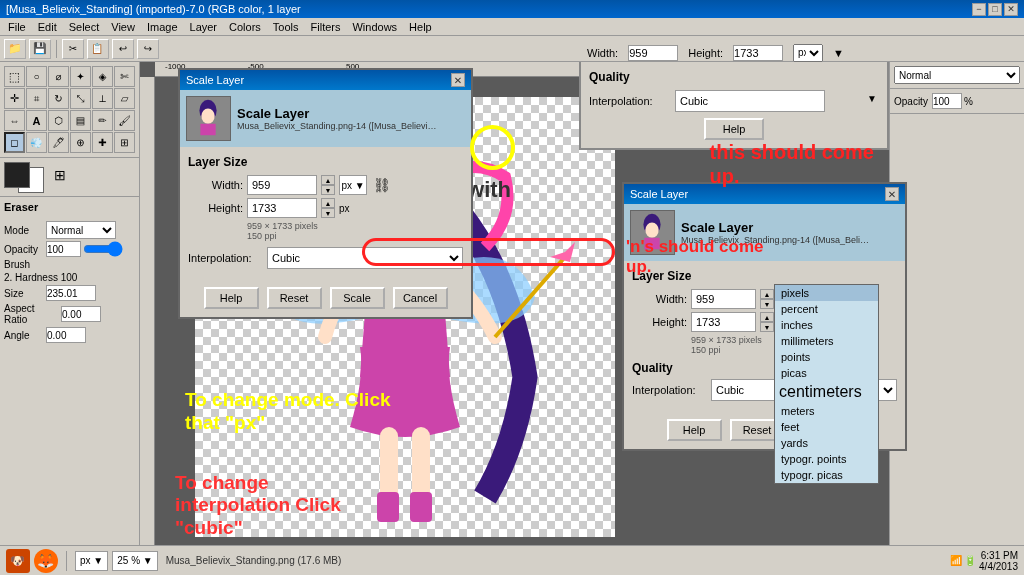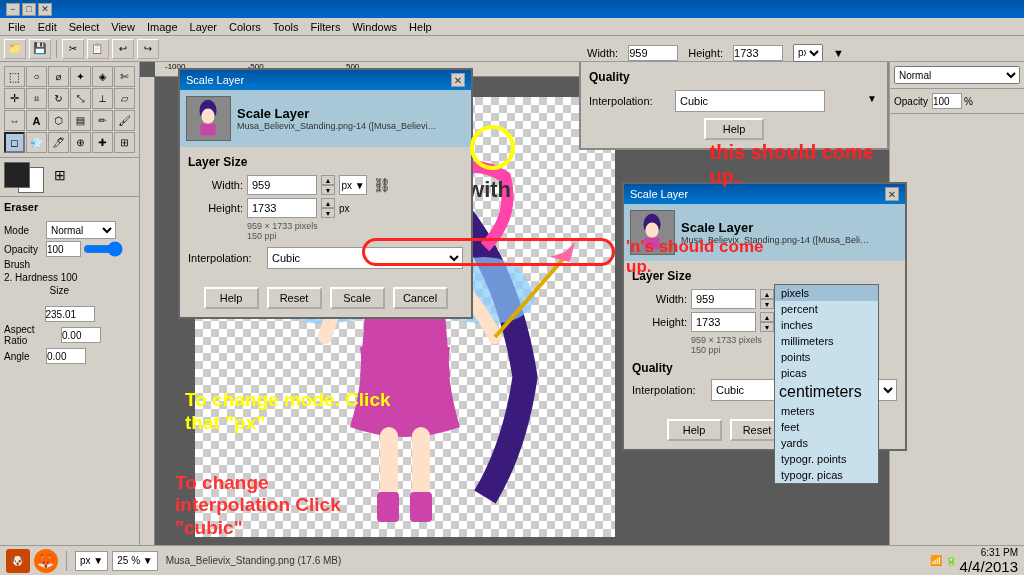--- a/index.html
+++ b/index.html
@@ -10,20 +10,21 @@
       font-family: 'Segoe UI', Tahoma, Arial, sans-serif;
       font-size: 11px;
       background: #4a4a4a;
       position: relative;
     }
   </style>
 </head>
 <body>
 
 <div style="position:absolute;top:0;left:0;right:0;height:18px;background:linear-gradient(to bottom,#0054a6,#0066cc);color:white;display:flex;align-items:center;justify-content:space-between;padding:0 6px;font-size:11px;z-index:1000;">
+  <span>[Musa_Believix_Standing] (imported)-7.0 (RGB color, 1 layer</span>
   <div style="display:flex;gap:2px;">
     <div style="width:14px;height:13px;background:#d4d0c8;border:1px solid #999;display:flex;align-items:center;justify-content:center;font-size:9px;color:#333;cursor:pointer;">−</div>
     <div style="width:14px;height:13px;background:#d4d0c8;border:1px solid #999;display:flex;align-items:center;justify-content:center;font-size:9px;color:#333;cursor:pointer;">□</div>
     <div style="width:14px;height:13px;background:#d4d0c8;border:1px solid #999;display:flex;align-items:center;justify-content:center;font-size:9px;color:#333;cursor:pointer;">✕</div>
   </div>
 </div>
 
 <div style="position:absolute;top:18px;left:0;right:0;height:18px;background:#d4d0c8;border-bottom:1px solid #999;display:flex;align-items:center;font-size:11px;z-index:100;">
   <div style="display:flex;gap:0;padding-left:2px;">
     <span style="padding:0 6px;cursor:pointer;">File</span>
@@ -95,21 +96,21 @@
     </div>
     <div style="display:flex;align-items:center;margin-bottom:2px;gap:2px;">
       <span style="font-size:10px;width:40px;">Opacity</span>
       <input type="text" value="100" style="width: 35px; height: 16px; font-size: 10px; border: 1px solid rgb(153, 153, 153);">
       <input type="range" min="0" max="100" value="100" style="width: 40px; height: 14px;">
     </div>
     <div style="display:flex;align-items:center;margin-bottom:2px;gap:2px;">
       <span style="font-size:10px;width:40px;">Brush</span>
     </div>
     <div style="font-size:10px;margin-bottom:2px;">2. Hardness 100</div>
-    <div style="display:flex;align-items:center;margin-bottom:2px;gap:10px;flex-direction:column;">
+    <div style="display:flex;align-items:center;margin-bottom:2px;gap:2px;">
       <span style="font-size:10px;width:40px;">Size</span>
       <input type="text" style="width: 50px; height: 16px; font-size: 10px; border: 1px solid rgb(153, 153, 153);" value="235.01">
     </div>
     <div style="display:flex;align-items:center;margin-bottom:2px;gap:2px;">
       <span style="font-size:10px;width:55px;">Aspect Ratio</span>
       <input type="text" style="width: 40px; height: 16px; font-size: 10px; border: 1px solid rgb(153, 153, 153);" value="0.00">
     </div>
     <div style="display:flex;align-items:center;margin-bottom:2px;gap:2px;">
       <span style="font-size:10px;width:40px;">Angle</span>
       <input type="text" style="width: 40px; height: 16px; font-size: 10px; border: 1px solid rgb(153, 153, 153);" value="0.00">
@@ -371,16 +372,16 @@
   <div style="width:1px;height:20px;background:#999;margin:0 4px;"></div>
   <div style="padding:0 4px;height:20px;background:white;border:1px solid #999;font-size:10px;display:flex;align-items:center;cursor:pointer;">px ▼</div>
   <div style="padding:0 4px;height:20px;background:white;border:1px solid #999;font-size:10px;display:flex;align-items:center;cursor:pointer;">25 % ▼</div>
   <div style="font-size:10px;margin-left:4px;color:#333;">Musa_Believix_Standing.png (17.6 MB)</div>
   <div style="flex:1;"></div>
   <div style="display:flex;align-items:center;gap:2px;font-size:10px;">
     <span>📶</span>
     <span>🔋</span>
     <div style="text-align:right;">
       <div style="font-size:10px;">6:31 PM</div>
-      <div style="font-size:15px;text-align:center;">4/4/2013</div>
+      <div style="font-size:10px;text-align:center;">4/4/2013</div>
     </div>
   </div>
 </div>
 
 </body></html>

